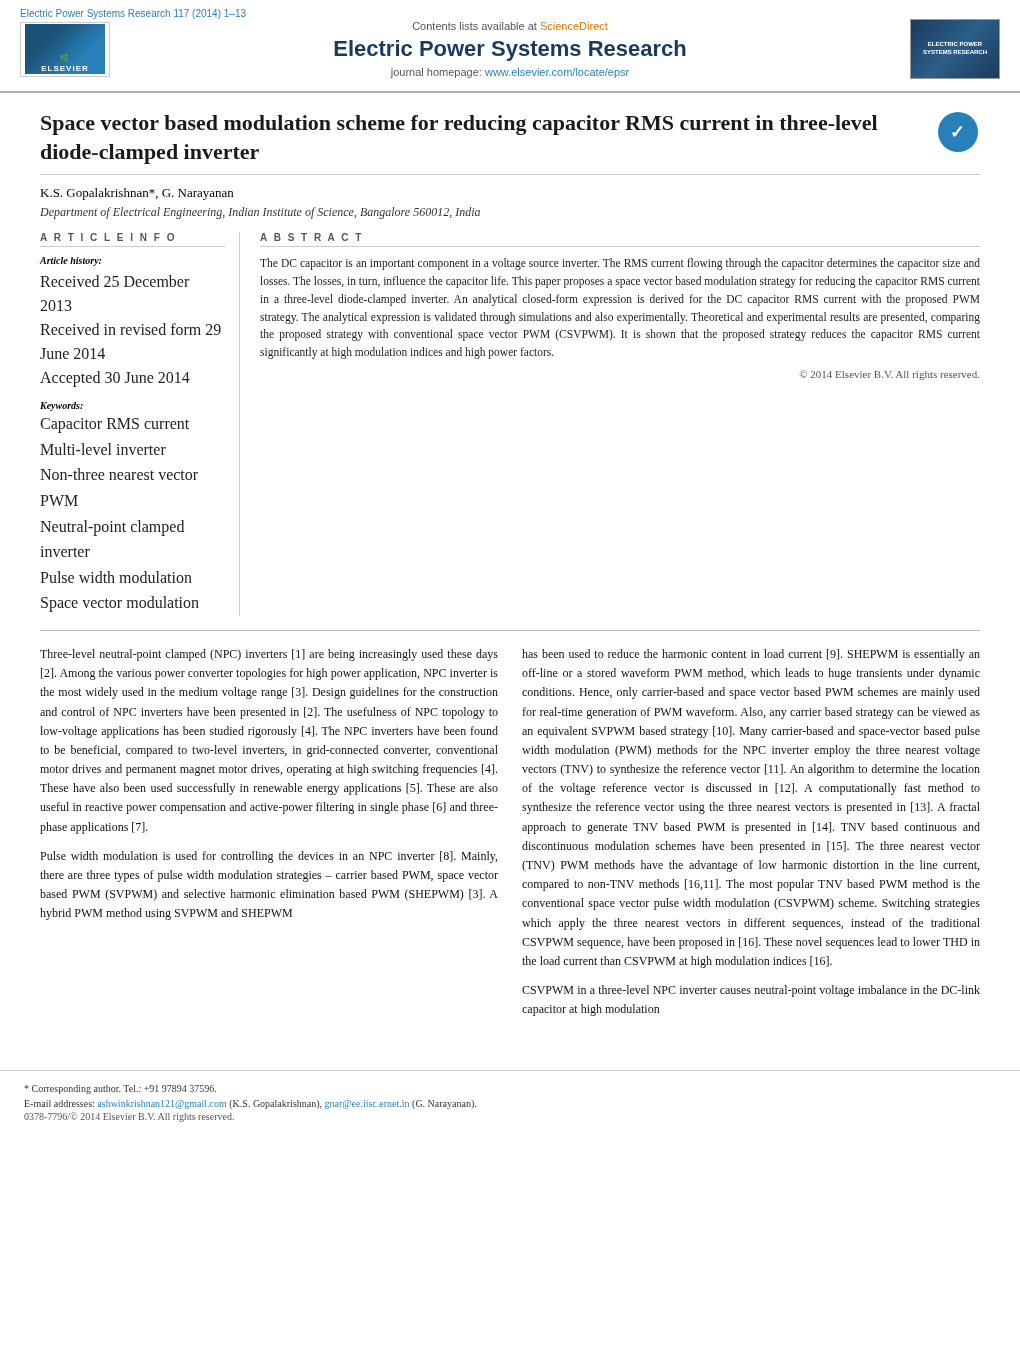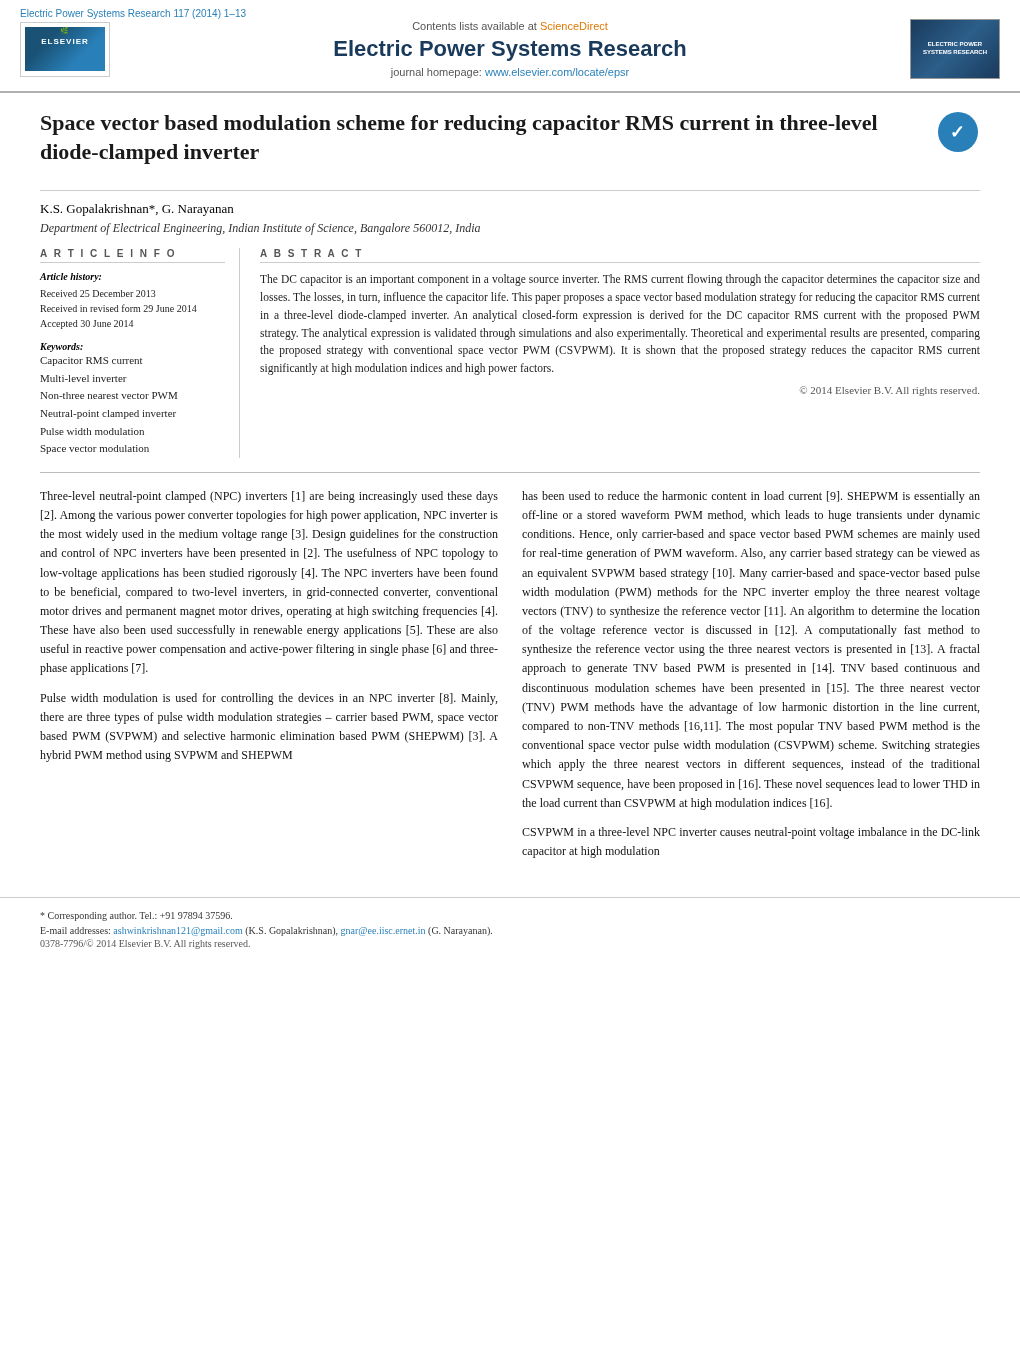--- a/index.html
+++ b/index.html
@@ -33,24 +33,24 @@
       width: 90px;
       height: 55px;
       display: flex;
       flex-direction: column;
       align-items: center;
       justify-content: center;
       border: 1px solid #ccc;
     }
     .elsevier-logo .elsevier-img {
       width: 80px;
-      height: 44px;
+      height: 50px;
       background: linear-gradient(135deg, #1a5276 30%, #2980b9 70%);
       display: flex;
-      align-items: flex-start;
+      align-items: flex-end;
       justify-content: center;
       color: #fff;
       font-size: 9px;
       font-family: Arial, sans-serif;
       font-weight: bold;
     }
     .header-center {
       flex: 1;
       text-align: center;
       padding: 0 20px;
@@ -111,21 +111,21 @@
     .article-content {
       padding: 16px 40px 20px 40px;
     }
 
     
     .article-title-section {
       display: flex;
       align-items: flex-start;
       justify-content: space-between;
       margin-bottom: 10px;
-      padding-bottom: 24px;
+      padding-bottom: 8px;
       border-bottom: 1px solid #ccc;
     }
     .article-title {
       font-size: 22px;
       font-weight: bold;
       color: #1a1a1a;
       line-height: 1.3;
       flex: 1;
       padding-right: 20px;
     }
@@ -188,33 +188,33 @@
       margin-bottom: 8px;
       font-family: Arial, sans-serif;
     }
     .article-history-label {
       font-size: 10px;
       font-style: italic;
       font-weight: bold;
       margin-bottom: 4px;
     }
     .history-item {
-      font-size: 10px;
+      font-size: 16px;
       line-height: 1.5;
       color: #222;
     }
     .keywords-label {
       font-size: 10px;
       font-style: italic;
       font-weight: bold;
       margin-top: 10px;
       margin-bottom: 0;
     }
     .keyword-item {
-      font-size: 11px;
+      font-size: 16px;
       line-height: 1.6;
       color: #222;
     }
 
     
     .abstract-text {
       font-size: 11.5px;
       line-height: 1.55;
       color: #222;
       text-align: justify;
@@ -262,23 +262,23 @@
     }
     .body-paragraph {
       margin-bottom: 10px;
       font-size: 12px;
       line-height: 1.6;
       text-align: justify;
     }
 
     
     .footer-area {
-      padding: 10px 40px 8px 40px;
+      padding: 10px 40px 8px 24px;
       border-top: 1px solid #ccc;
-      margin-top: 6px;
+      margin-top: 20px;
     }
     .footnote-text {
       font-size: 10px;
       color: #333;
       line-height: 1.5;
     }
     .footnote-text a {
       color: #2980b9;
       text-decoration: none;
     }

